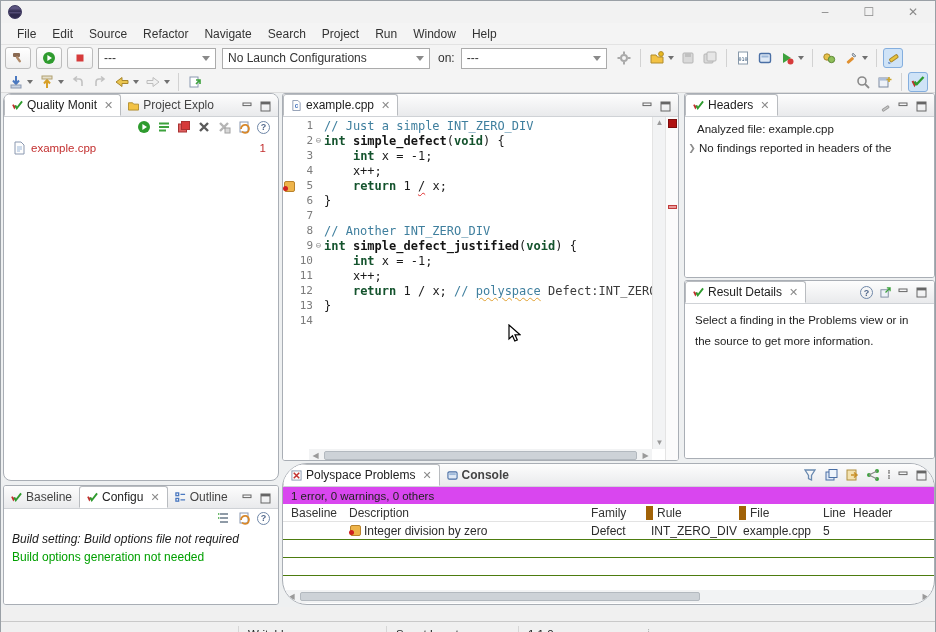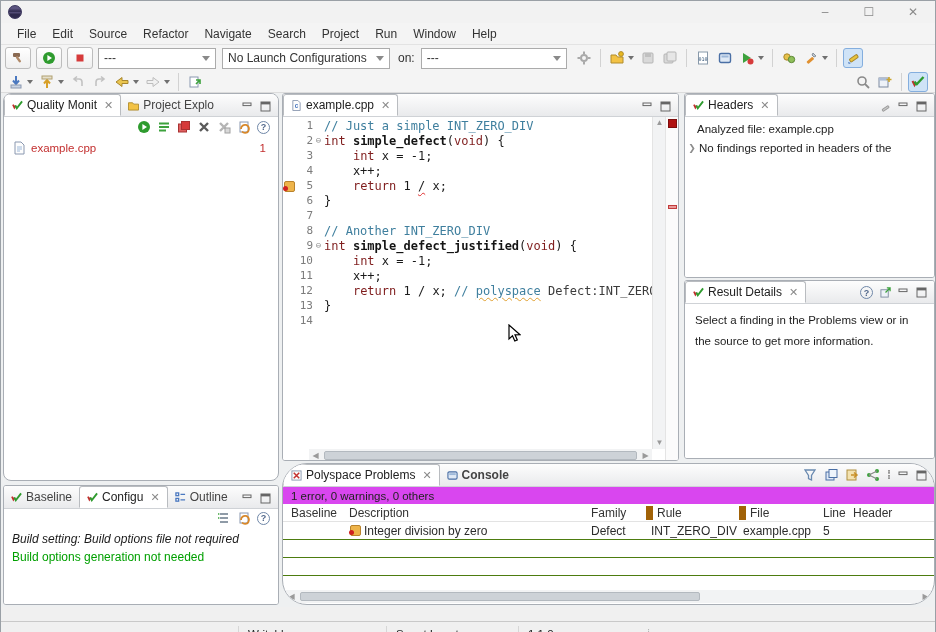--- a/index.html
+++ b/index.html
@@ -66,21 +66,21 @@
   .editor-body { position:relative; height:345px; background:#fff; }
   #code-lines { position:absolute; top:1px; left:0; right:26px; bottom:13px; overflow:hidden; font-family:"DejaVu Sans Mono", monospace; font-size:12px; }
   .code-line { display:flex; height:15px; align-items:center; }
   .gutter-marker { width:13px; height:15px; flex:none; position:relative; }
   .gutter-marker.has-error::before { content:""; position:absolute; left:1px; top:3px; width:9px; height:9px; background:#eeb44a; border:1px solid #b9822c; border-radius:2px; }
   .gutter-marker.has-error::after { content:""; position:absolute; left:0; top:8px; width:5px; height:5px; background:#cf2222; border-radius:50%; }
   .line-num { width:17px; flex:none; text-align:right; color:#7c7c7c; font-size:11px; }
   .fold-col { width:11px; flex:none; text-align:center; color:#8e8e8e; font-size:9px; line-height:15px; }
   .code-text { white-space:pre; }
   .tk-c { color:#3f7f9e; }
-  .tk-k { color:#7f1d1d; font-weight:normal; }
+  .tk-k { color:#14532d; font-weight:bold; }
   .tk-f { color:#141414; font-weight:bold; }
   .tk-p { color:#1a1a1a; }
   .tk-e { color:#1a1a1a; text-decoration-line:underline; text-decoration-style:wavy; text-decoration-color:#e03030; text-decoration-thickness:1px; text-underline-offset:2px; }
   .tk-cs { color:#3f7f9e; text-decoration-line:underline; text-decoration-style:wavy; text-decoration-color:#e0a030; text-decoration-thickness:1px; text-underline-offset:2px; }
   .tk-a { color:#3c3c3c; }
   .v-scroll { position:absolute; top:0; right:13px; width:13px; bottom:13px; background:#f2f3f4; border-left:1px solid #e4e4e4; }
   .v-arrow { position:absolute; left:0; width:13px; height:12px; color:#9a9a9a; font-size:8px; text-align:center; line-height:12px; }
   .overview-ruler { position:absolute; top:0; right:0; width:13px; bottom:0; background:#fbfbfb; border-left:1px solid #e4e4e4; }
   .ov-top-block { position:absolute; top:2px; left:2px; width:9px; height:9px; background:#b01212; border:1px solid #7d0d0d; }
   .ov-mark { position:absolute; left:2px; width:9px; height:4px; background:#e89a9a; border:1px solid #c23b3b; }
@@ -170,21 +170,21 @@
     </span>
     <span class="tb-btn">
       <svg class="icon12" viewBox="0 0 14 14">
           <rect x="3.5" y="3.5" width="7" height="7" fill="#d63a3a"></rect>
         </svg>
     </span>
     <span class="combo" style="width:118px">
       <span class="combo-value">---</span>
       <span class="chevron"></span>
     </span>
-    <span class="combo" style="width:168px">
+    <span class="combo" style="width:208px">
       <span class="combo-value">No Launch Configurations</span>
       <span class="chevron"></span>
     </span>
     <span class="on-label">on:</span>
     <span class="combo" style="width:146px">
       <span class="combo-value">---</span>
       <span class="chevron"></span>
     </span>
     <span class="tb-flat">
       <svg class="icon12" viewBox="0 0 14 14">

